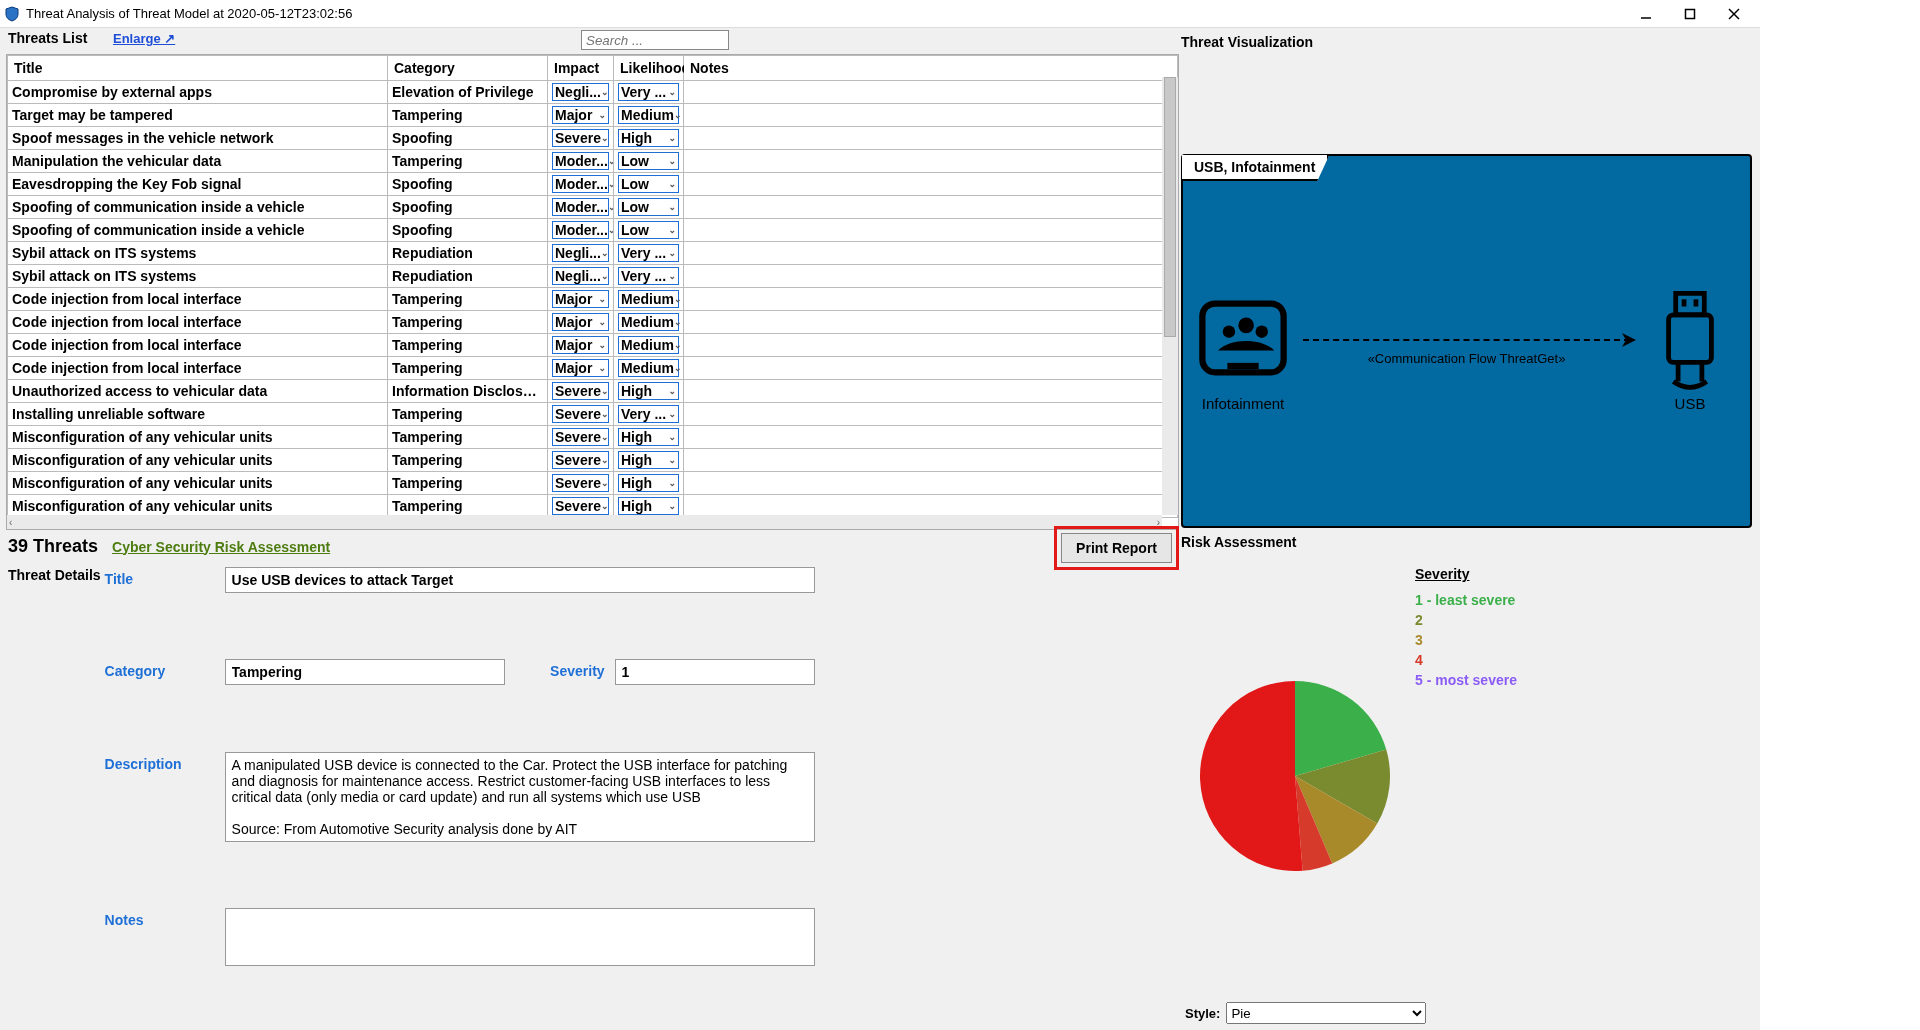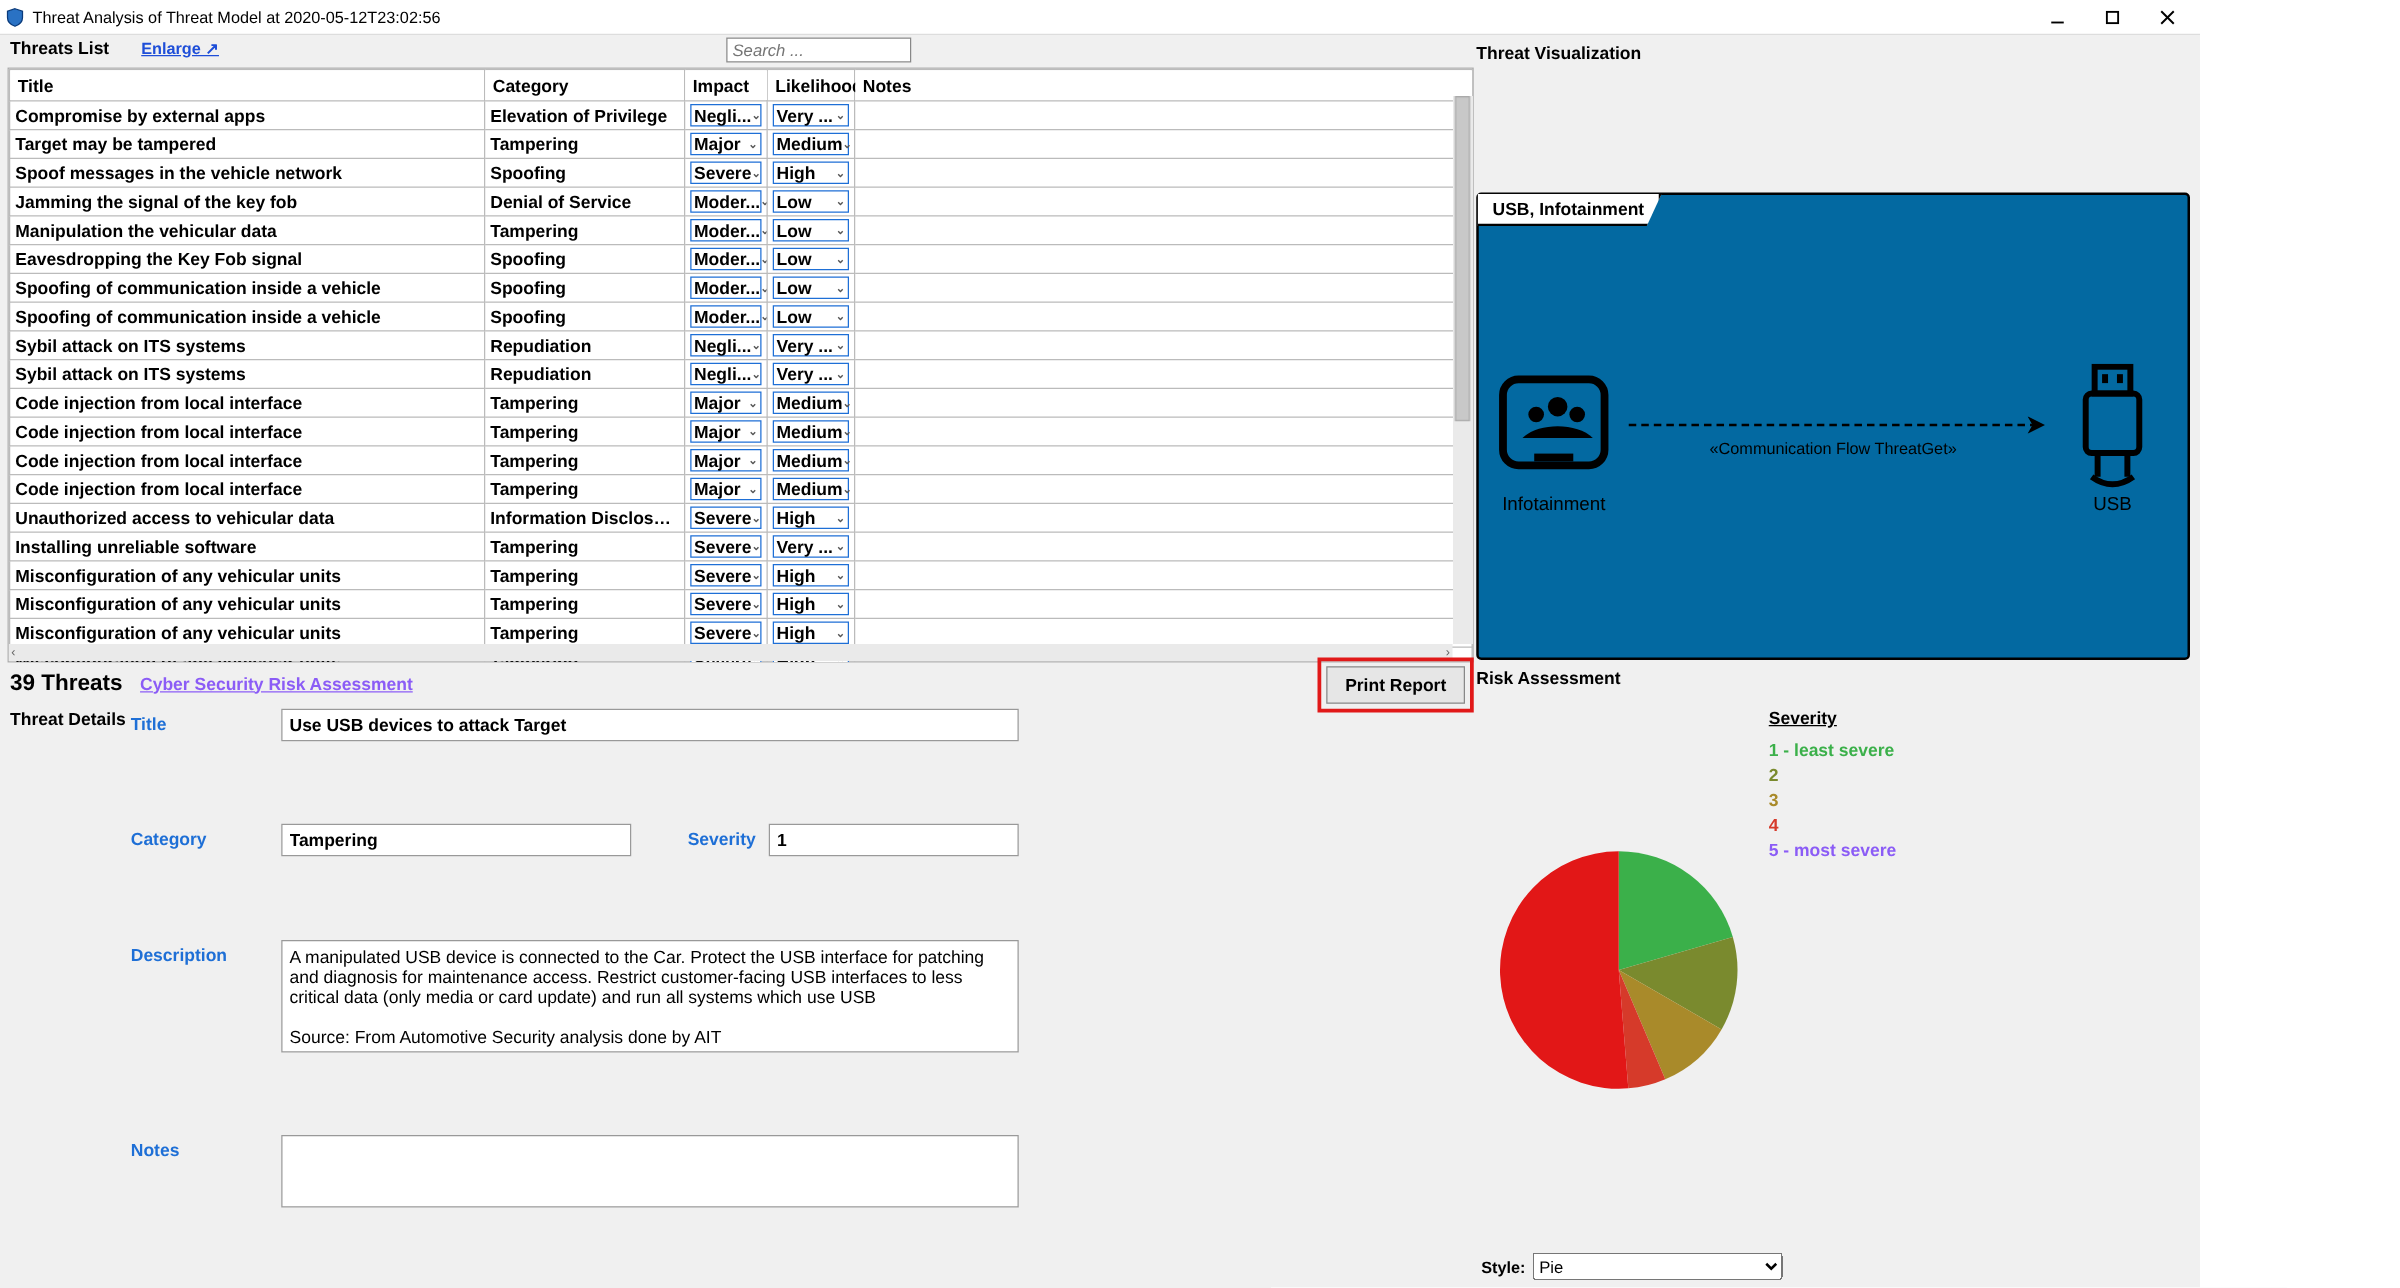--- a/index.html
+++ b/index.html
@@ -34,21 +34,21 @@
   .col-lik   { width: 70px; }
   .col-notes { }
   .sel { display: flex; align-items: center; justify-content: space-between; border: 1px solid #1e6fd6; background: #fff; height: 18px; padding: 0 2px; }
   .sel .chev { font-size: 9px; color: #555; }
 
   .scrollbar-v { position: absolute; right: 0; top: 22px; bottom: 14px; width: 16px; background: #eaeaea; }
   .scrollbar-v .thumb { position: absolute; left: 2px; right: 2px; top: 0; height: 260px; background: #c8c8c8; border: 1px solid #aaa; }
   .scrollbar-h { position: absolute; left: 0; right: 16px; bottom: 0; height: 14px; background: #eaeaea; display: flex; align-items: center; justify-content: space-between; padding: 0 2px; font-size: 10px; color: #666; }
 
   .count-row .count { font-size: 18px; font-weight: bold; }
-  .count-row .link { color: #8b5cf6; text-decoration: underline; font-weight: bold; font-size: 14px; }
+  .count-row .link { color: #4d7c0f; text-decoration: underline; font-weight: bold; font-size: 14px; }
   .print-btn-wrap { position: absolute; right: 0; top: -4px; border: 3px solid #e11919; padding: 4px; }
   .print-btn { background: #e6e6e6; border: 1px solid #888; padding: 6px 14px; font-weight: bold; font-size: 14px; cursor: pointer; }
 
   .viz-box { flex: 1; margin: 100px 2px 2px 2px; border: 2px solid #000; border-radius: 4px; background: #0369a1; position: relative; }
   .viz-label-tab { position: absolute; top: -1px; left: -1px; border: 2px solid #000; border-top: none; border-left: none; background: #fff; padding: 4px 12px; font-size: 14px; font-weight: bold; clip-path: polygon(0 0, 100% 0, calc(100% - 12px) 100%, 0 100%); }
   .viz-inner { position: absolute; inset: 30px 10px 10px 10px; display: flex; align-items: center; justify-content: space-between; }
   .viz-node { display: flex; flex-direction: column; align-items: center; gap: 4px; }
   .viz-node svg { width: 100px; height: 100px; }
   .viz-node .lbl { font-size: 15px; }
   .viz-arrow { flex: 1; position: relative; height: 60px; }
@@ -161,37 +161,20 @@
                   <td>Spoofing</td>
                   <td>
                     <div class="sel">
                       <span>Severe</span>
                       <span class="chev">⌄</span>
                     </div>
                   </td>
                   <td>
                     <div class="sel">
                       <span>High</span>
-                      <span class="chev">⌄</span>
-                    </div>
-                  </td>
-                  <td></td>
-                </tr>
-                <tr>
-                  <td>Jamming the signal of the key fob</td>
-                  <td>Denial of Service</td>
-                  <td>
-                    <div class="sel">
-                      <span>Moder...</span>
-                      <span class="chev">⌄</span>
-                    </div>
-                  </td>
-                  <td>
-                    <div class="sel">
-                      <span>Low</span>
                       <span class="chev">⌄</span>
                     </div>
                   </td>
                   <td></td>
                 </tr>
                 <tr>
                   <td>Manipulation the vehicular data</td>
                   <td>Tampering</td>
                   <td>
                     <div class="sel">

